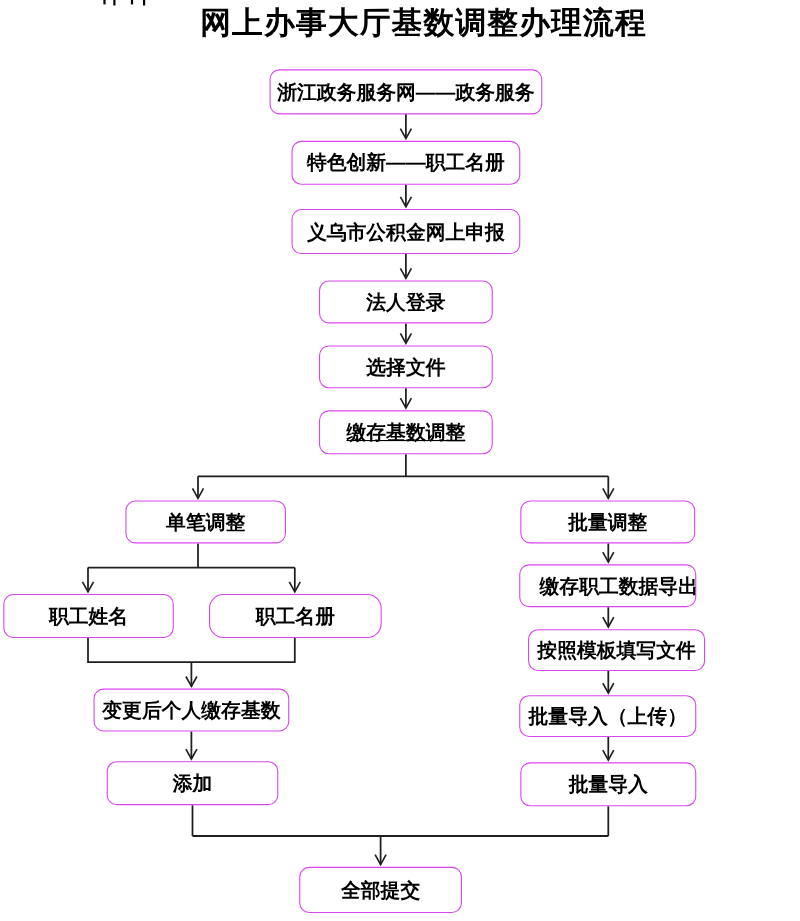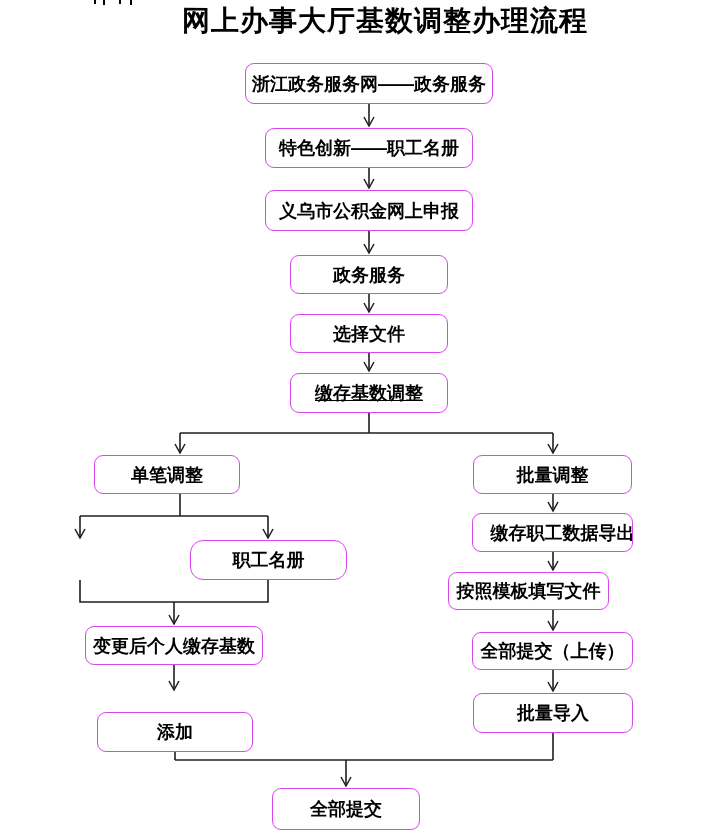--- a/index.html
+++ b/index.html
@@ -73,40 +73,41 @@
     <path class="edge" d="M175,760 L553,760"></path>
     <path class="edge" d="M346,760 L346,786" marker-end="url(#arw)"></path>
   </svg>
 
   <div class="node" style="left:245px;top:63px;width:248px;height:41px;">浙江政务服务网——政务服务</div>
 
   <div class="node" style="left:265px;top:128px;width:208px;height:40px;">特色创新——职工名册</div>
 
   <div class="node" style="left:265px;top:190px;width:208px;height:41px;">义乌市公积金网上申报</div>
 
-  <div class="node" style="left:290px;top:255px;width:158px;height:39px;">政务服务</div>
+  <div class="node" style="left:290px;top:255px;width:158px;height:39px;">法人登录</div>
 
   <div class="node" style="left:290px;top:314px;width:158px;height:39px;">选择文件</div>
 
   <div class="node" style="left:290px;top:373px;width:158px;height:40px;text-decoration:underline;">缴存基数调整</div>
 
-  <div class="node" style="left:94px;top:455px;width:146px;height:39px;">单笔调整</div>
+  <div class="node" style="left:114px;top:455px;width:146px;height:39px;">单笔调整</div>
 
   <div class="node" style="left:473px;top:455px;width:159px;height:39px;">批量调整</div>
 
+  <div class="node" style="left:3px;top:540px;width:155px;height:40px;">职工姓名</div>
 
   <div class="node" style="left:190px;top:540px;width:157px;height:40px;border-radius:13px;">职工名册</div>
 
   <div class="node" style="left:85px;top:626px;width:178px;height:39px;">变更后个人缴存基数</div>
 
-  <div class="node" style="left:97px;top:712px;width:156px;height:40px;">添加</div>
+  <div class="node" style="left:97px;top:692px;width:156px;height:40px;">添加</div>
 
   <div class="node" style="left:472px;top:513px;width:161px;height:39px;padding-left:20px;">缴存职工数据导出</div>
 
-  <div class="node" style="left:448px;top:572px;width:161px;height:38px;">按照模板填写文件</div>
+  <div class="node" style="left:480px;top:572px;width:161px;height:38px;">按照模板填写文件</div>
 
-  <div class="node" style="left:472px;top:632px;width:161px;height:38px;">全部提交（上传）</div>
+  <div class="node" style="left:472px;top:632px;width:161px;height:38px;">批量导入（上传）</div>
 
   <div class="node" style="left:272px;top:788px;width:148px;height:42px;">全部提交</div>
 
   <div class="node" style="left:473px;top:693px;width:160px;height:40px;">批量导入</div>
 
 </div>
 
 </body></html>

